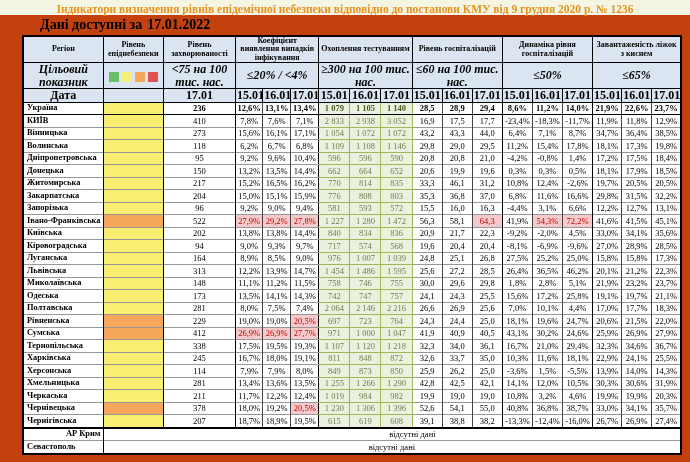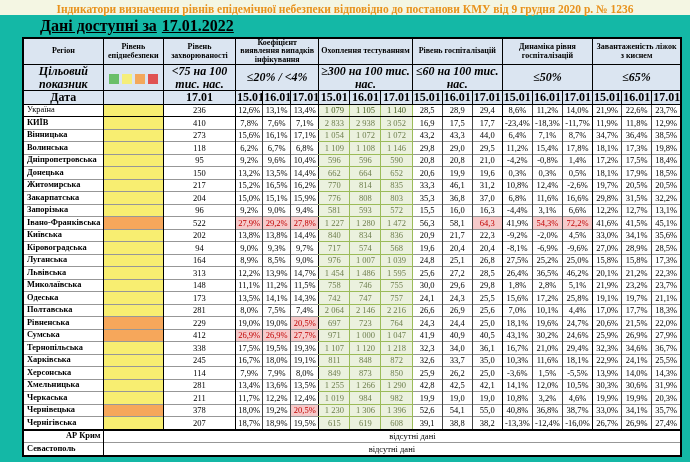--- a/index.html
+++ b/index.html
@@ -1,45 +1,45 @@
 <!DOCTYPE html>
 <html><head>
 <meta charset="utf-8">
 <style>
   html,body{margin:0;padding:0;background:#fff;}
   body{width:690px;height:462px;overflow:hidden;font-family:"Liberation Serif",serif;}
-  .page{position:relative;width:690px;height:462px;background:#14b8a6;}
+  .page{position:relative;width:690px;height:462px;background:#c2410c;}
   .title{width:100%;text-align:center;padding-top:3px;font-size:11.5px;font-weight:bold;
          color:#e8921d;background:#f4f6e3;}
   .subhead{display:flex;justify-content:space-between;align-items:flex-end;
            margin:2px 22px 2px 40px;}
   .asof{display:flex;align-items:center;font-weight:bold;font-size:11px;color:#000;}
   .asof-box{border:2px solid #000;background:#e2deed;padding:0px 14px;margin-left:6px;
             font-size:11.5px;font-weight:bold;}
-  .avail{font-weight:bold;font-size:16px;color:#000;padding-right:2px;text-decoration:underline;}
+  .avail{font-weight:bold;font-size:14px;color:#000;padding-right:2px;}
   .avail .date{margin-left:5px;}
   table{border-collapse:collapse;table-layout:fixed;margin-left:22px;width:660px;
         border:2px solid #000;background:#fff;}
   th,td{padding:0 1px;overflow:hidden;white-space:nowrap;}
   thead th{background:#dbe5f1;border:1px solid #000;font-size:8px;font-weight:bold;
            text-align:center;white-space:normal;line-height:1.05;}
   thead tr.h1 th{height:20px;}
   thead tr.h2 th{height:24px;font-size:12px;font-style:italic;}
   thead tr.h3 th{height:12px;font-size:12px;}
   thead{border-bottom:1.5px solid #000;}
   td{font-size:8.5px;text-align:center;height:11.5px;line-height:1.05;
      border-left:1px solid #444;border-top:1px solid #979797;color:#000;}
   td.region{text-align:left;font-weight:bold;padding-left:3px;font-size:8.4px;
             white-space:normal;border-left:none;}
   td.green{background:#ebf1de;border:1px solid #9bbb59;border-top:1px solid #9bbb59;
            color:#6e7f4e;}
   tr.national td.green{color:#465e1f;}
   td.gsep{border-left:1.6px solid #000;}
   td.alert{background:#f6caca;color:#c00000;}
-  tr.national td{border-top:1.6px solid #000;border-bottom:1.6px solid #000;font-weight:normal;margin-top:26px;}
+  tr.national td{border-top:1.6px solid #000;border-bottom:1.6px solid #000;font-weight:bold;margin-top:26px;}
   tr.thick-top td{border-top:2px solid #000;padding-left:42px;}
   td.nodata{text-align:center;font-size:8.5px;border-left:1.6px solid #000;}
   .sq{display:inline-block;width:10px;height:10px;margin:0 1.5px;vertical-align:middle;}
   .levelcell{border-left:1.6px solid #000;}
 </style>
 </head>
 <body>
 
 <div class="page">
   <div class="title">Індикатори визначення рівнів епідемічної небезпеки відповідно до постанови КМУ від 9 грудня 2020 р. № 1236</div>

